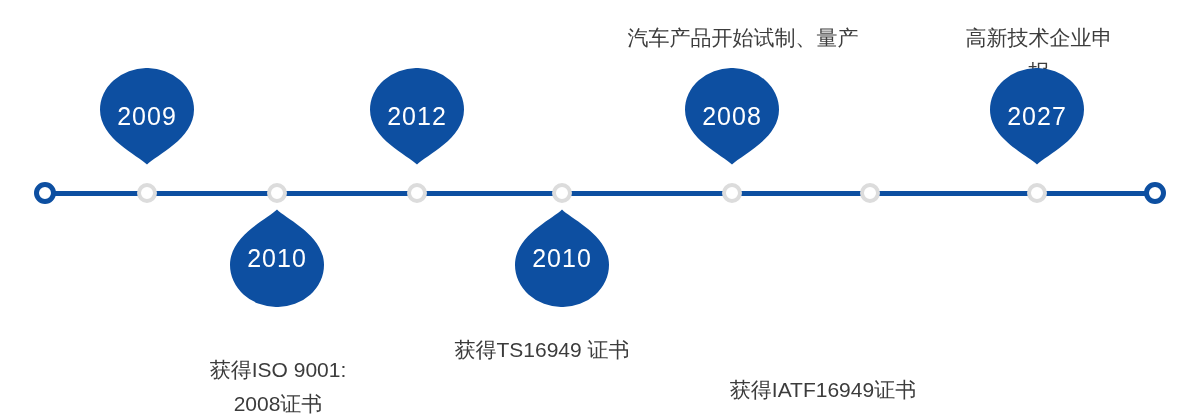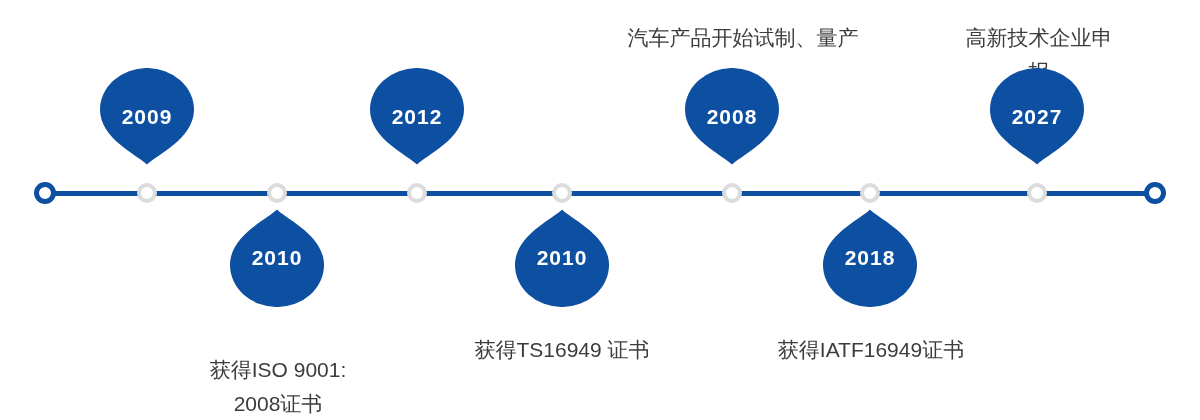--- a/index.html
+++ b/index.html
@@ -19,21 +19,21 @@
     top:182px;border:5px solid #0d4fa1;
   }
   .balloon{position:absolute;width:100px;}
   .balloon.top{top:68px;height:97px;}
   .balloon.bottom{top:209px;height:98px;}
   .balloon svg{position:absolute;left:0;top:0;width:100%;height:100%;display:block;}
   .balloon.bottom svg{transform:scaleY(-1);}
   .year{
     position:absolute;left:0;top:0;right:0;bottom:0;
     display:flex;align-items:center;justify-content:center;
-    color:#ffffff;font-size:21px;font-weight:bold;letter-spacing:1px;
+    color:#ffffff;font-size:25px;font-weight:normal;letter-spacing:1px;
   }
   .label{
     position:absolute;transform:translateX(-50%);
     font-size:21px;color:#3c3c3c;line-height:34px;
     white-space:pre-line;text-align:center;
   }
   .label.top{top:21px;}
   .label.bottom{top:333px;}
 </style>
 </head>
@@ -86,25 +86,19 @@
       <path d="M50,99.5 C41,90 3,73 3,43 A47,43 0 1 1 97,43 C97,73 59,90 50,99.5 Z" fill="#0d4fa1"></path>
     </svg>
     <span class="year">2010</span>
   </div>
   <div class="balloon bottom" style="left:512px;">
     <svg viewBox="0 0 100 100" preserveAspectRatio="none">
       <path d="M50,99.5 C41,90 3,73 3,43 A47,43 0 1 1 97,43 C97,73 59,90 50,99.5 Z" fill="#0d4fa1"></path>
     </svg>
     <span class="year">2010</span>
   </div>
-  <div class="balloon bottom" style="left:820px;">
-    <svg viewBox="0 0 100 100" preserveAspectRatio="none">
-      <path d="M50,99.5 C41,90 3,73 3,43 A47,43 0 1 1 97,43 C97,73 59,90 50,99.5 Z" fill="#0d4fa1"></path>
-    </svg>
-    <span class="year">2018</span>
-  </div>
 
   <div class="label bottom" style="left:278px;margin-top:20px;">获得ISO 9001:
 2008证书</div>
-  <div class="label bottom" style="left:562px;">获得TS16949 证书</div>
-  <div class="label bottom" style="left:871px;">获得IATF16949证书</div>
+  <div class="label bottom" style="left:542px;">获得TS16949 证书</div>
+  <div class="label bottom" style="left:823px;margin-top:40px;">获得IATF16949证书</div>
 
 </div>
 
 </body></html>

